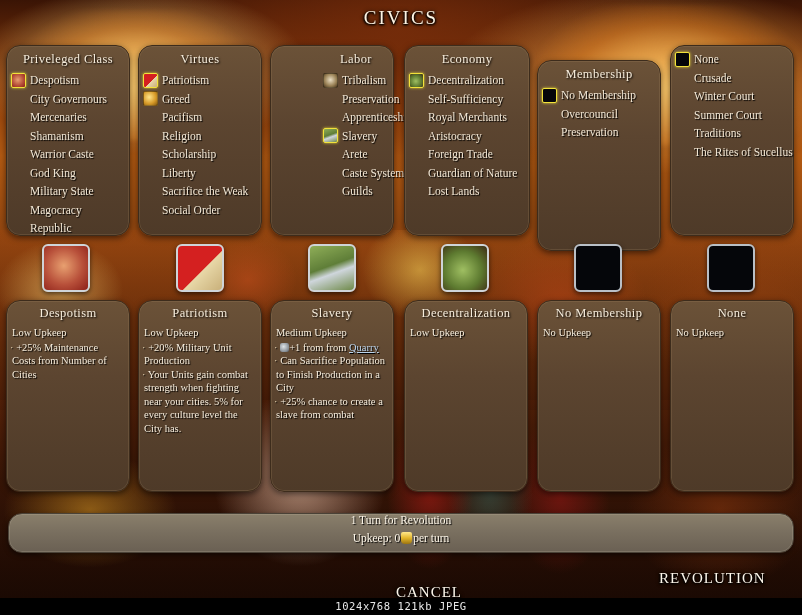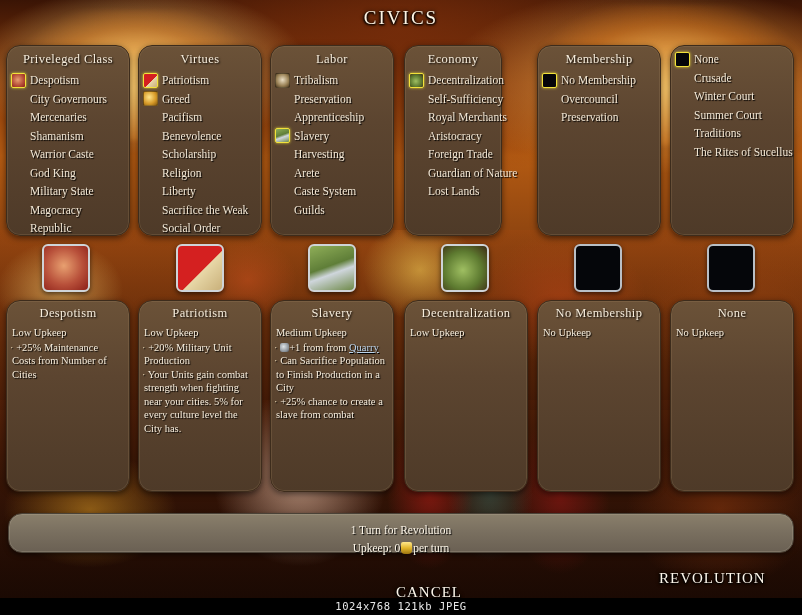--- a/index.html
+++ b/index.html
@@ -152,21 +152,21 @@
     width: 786px; height: 40px;
     border-radius: 14px;
     background: linear-gradient(180deg,#8a7f6b 0%, #7a7060 45%, #6a6053 100%);
     border: 1px solid #4a4237;
     box-shadow: 0 0 0 1px rgba(190,180,160,.25) inset, 0 2px 5px rgba(0,0,0,.5);
   }
   .status-line {
     text-align: center; font-size: 11.5px;
     color: #fbf4e7; text-shadow: 1px 1px 1px #000;
   }
-  #status-line-1 { padding-top: 10px; }
+  #status-line-1 { padding-top: 0; }
   #status-line-2 { padding-top: 6px; }
   .coin-ic {
     display: inline-block; width: 11px; height: 12px;
     vertical-align: -2px; margin: 0 1px;
     background: linear-gradient(180deg,#ffe88c 0%, #e3b62c 50%, #9c7410 100%);
     border-radius: 2px 2px 4px 4px;
   }
 
   
   .action-btn {
@@ -258,84 +258,76 @@
         <div class="opt">
           <span class="opt-icon ic-gold unsel"></span>
           <span class="opt-label">Greed</span>
         </div>
         <div class="opt">
           <span class="opt-icon empty "></span>
           <span class="opt-label">Pacifism</span>
         </div>
         <div class="opt">
           <span class="opt-icon empty "></span>
-          <span class="opt-label">Benevolence</span>
+          <span class="opt-label">Religion</span>
         </div>
         <div class="opt">
           <span class="opt-icon empty "></span>
           <span class="opt-label">Scholarship</span>
         </div>
         <div class="opt">
           <span class="opt-icon empty "></span>
-          <span class="opt-label">Religion</span>
-        </div>
-        <div class="opt">
-          <span class="opt-icon empty "></span>
           <span class="opt-label">Liberty</span>
         </div>
         <div class="opt">
           <span class="opt-icon empty "></span>
           <span class="opt-label">Sacrifice the Weak</span>
         </div>
         <div class="opt">
           <span class="opt-icon empty "></span>
           <span class="opt-label">Social Order</span>
         </div>
       </div>
   </div>
 
-  <div class="panel" id="col-2" style="left:270px;top:45px;width:124px;height:191px;">
+  <div class="panel" id="col-2" style="left:270px;top:45px;width:124px;height:191px;padding-left:48px;">
     <div class="panel-title">Labor</div>
     <div class="opt-list">
         <div class="opt">
           <span class="opt-icon ic-tribe unsel"></span>
           <span class="opt-label">Tribalism</span>
         </div>
         <div class="opt">
           <span class="opt-icon empty "></span>
           <span class="opt-label">Preservation</span>
         </div>
         <div class="opt">
           <span class="opt-icon empty "></span>
           <span class="opt-label">Apprenticeship</span>
         </div>
         <div class="opt">
           <span class="opt-icon ic-chain sel"></span>
           <span class="opt-label">Slavery</span>
         </div>
         <div class="opt">
           <span class="opt-icon empty "></span>
-          <span class="opt-label">Harvesting</span>
-        </div>
-        <div class="opt">
-          <span class="opt-icon empty "></span>
           <span class="opt-label">Arete</span>
         </div>
         <div class="opt">
           <span class="opt-icon empty "></span>
           <span class="opt-label">Caste System</span>
         </div>
         <div class="opt">
           <span class="opt-icon empty "></span>
           <span class="opt-label">Guilds</span>
         </div>
       </div>
   </div>
 
-  <div class="panel" id="col-3" style="left:404px;top:45px;width:98px;height:191px;">
+  <div class="panel" id="col-3" style="left:404px;top:45px;width:126px;height:191px;">
     <div class="panel-title">Economy</div>
     <div class="opt-list">
         <div class="opt">
           <span class="opt-icon ic-coin sel"></span>
           <span class="opt-label">Decentralization</span>
         </div>
         <div class="opt">
           <span class="opt-icon empty "></span>
           <span class="opt-label">Self-Sufficiency</span>
         </div>
@@ -355,21 +347,21 @@
           <span class="opt-icon empty "></span>
           <span class="opt-label">Guardian of Nature</span>
         </div>
         <div class="opt">
           <span class="opt-icon empty "></span>
           <span class="opt-label">Lost Lands</span>
         </div>
       </div>
   </div>
 
-  <div class="panel" id="col-4" style="left:537px;top:45px;width:124px;height:191px;">
+  <div class="panel" id="col-4" style="left:537px;top:60px;width:124px;height:191px;">
     <div class="panel-title">Membership</div>
     <div class="opt-list">
         <div class="opt">
           <span class="opt-icon ic-black sel"></span>
           <span class="opt-label">No Membership</span>
         </div>
         <div class="opt">
           <span class="opt-icon empty "></span>
           <span class="opt-label">Overcouncil</span>
         </div>

